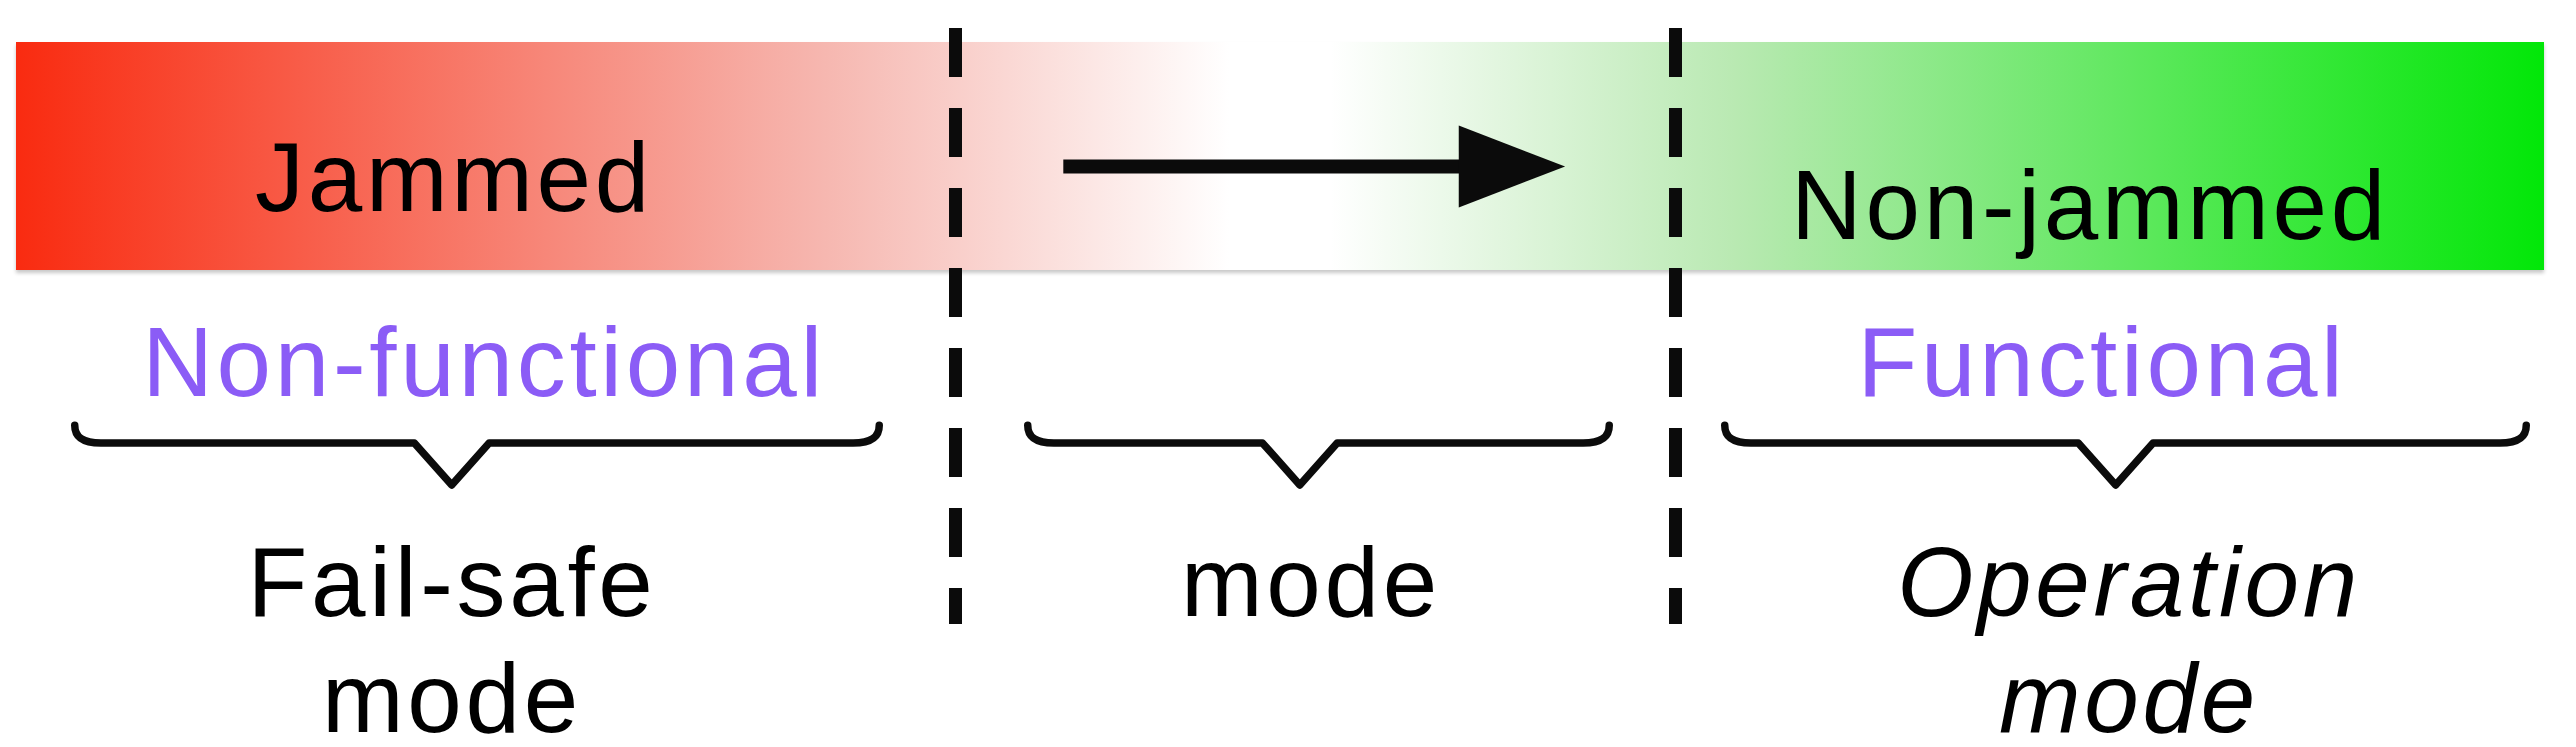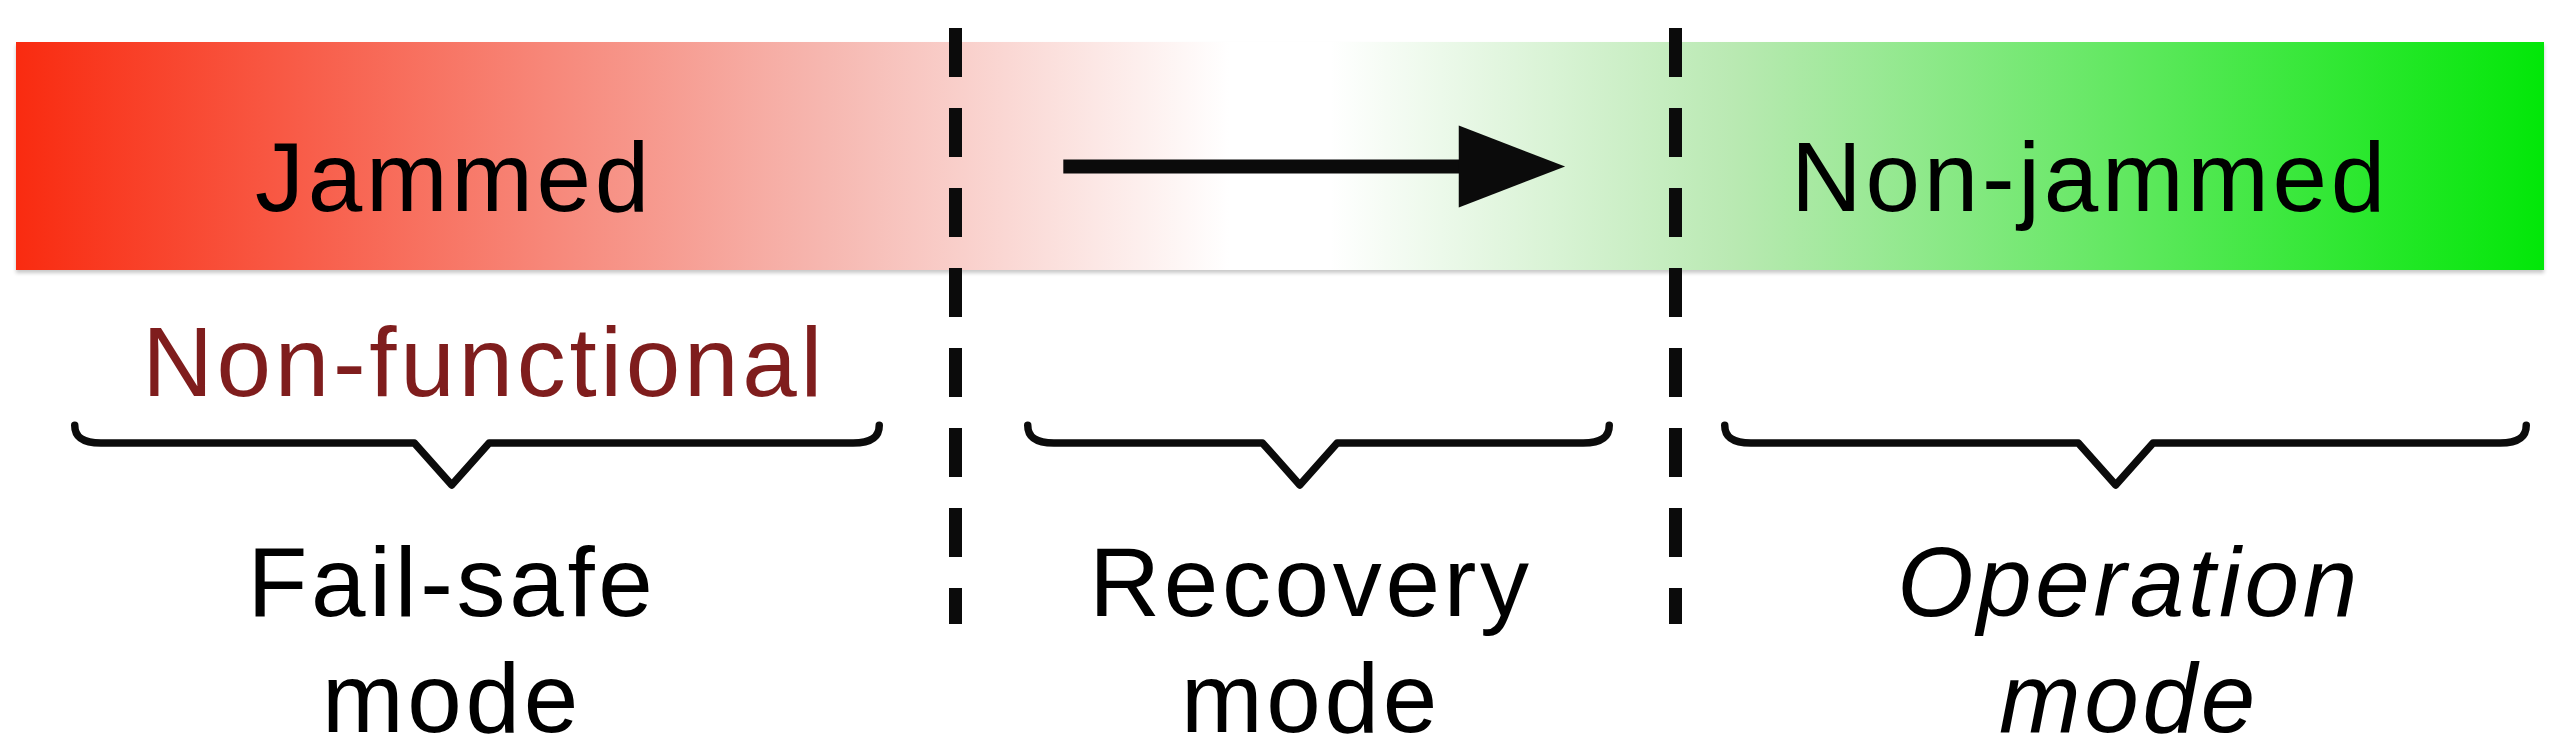--- a/index.html
+++ b/index.html
@@ -29,30 +29,30 @@
     position: absolute;
     top: 128px;
     transform: translateX(-50%);
     font-size: 98px;
     line-height: 1;
     letter-spacing: 3.7px;
     white-space: nowrap;
     color: #000;
   }
   .state-label.left  { left: 454px; }
-  .state-label.right { left: 2090px; }
+  .state-label.right { left: 2090px; margin-top: 28px; }
   .status-label {
     position: absolute;
     top: 313px;
     transform: translateX(-50%);
     font-size: 98px;
     line-height: 1;
     letter-spacing: 3.7px;
     white-space: nowrap;
-    color: #7f1d1d;
+    color: #8b5cf6;
   }
   .status-label.left  { left: 484px; }
   .status-label.right { left: 2102px; }
   .divider {
     position: absolute;
     top: 28px;
     width: 13px;
     height: 596px;
     background: repeating-linear-gradient(to bottom, #0b0b0b 0px, #0b0b0b 49px, rgba(0,0,0,0) 49px, rgba(0,0,0,0) 80px);
   }
@@ -101,37 +101,37 @@
 
   <svg class="arrow-svg" viewBox="0 0 560 104">
     <rect x="8" y="44.5" width="436" height="15" fill="#0b0b0b"></rect>
     <polygon points="432,8 546,52 432,96" fill="#0b0b0b"></polygon>
   </svg>
 
   <div class="divider d1"></div>
   <div class="divider d2"></div>
 
   <div class="status-label left">Non-functional</div>
+  <div class="status-label right">Functional</div>
 
   <svg class="brace-svg b1" viewBox="0 0 868 95">
     <path d="M 4 14 C 4 27, 13 33, 32 33 L 367 33 L 407 78 L 447 33 L 836 33 C 855 33, 864 27, 864 14" fill="none" stroke="#0b0b0b" stroke-width="8" stroke-linecap="round" stroke-linejoin="round"></path>
   </svg>
   <svg class="brace-svg b2" viewBox="0 0 630 95">
     <path d="M 4 14 C 4 27, 13 33, 32 33 L 255 33 L 295 78 L 335 33 L 598 33 C 617 33, 626 27, 626 14" fill="none" stroke="#0b0b0b" stroke-width="8" stroke-linecap="round" stroke-linejoin="round"></path>
   </svg>
   <svg class="brace-svg b3" viewBox="0 0 865 95">
     <path d="M 4 14 C 4 27, 13 33, 32 33 L 382 33 L 422 78 L 462 33 L 833 33 C 852 33, 861 27, 861 14" fill="none" stroke="#0b0b0b" stroke-width="8" stroke-linecap="round" stroke-linejoin="round"></path>
   </svg>
 
   <div class="mode-block m1">
     <span class="mode-line">Fail-safe</span>
     <span class="mode-line">mode</span>
   </div>
   <div class="mode-block m2">
-    <span class="mode-line">Recovery</span>
     <span class="mode-line">mode</span>
   </div>
   <div class="mode-block m3">
     <span class="mode-line">Operation</span>
     <span class="mode-line">mode</span>
   </div>
 
 </div>
 
 

